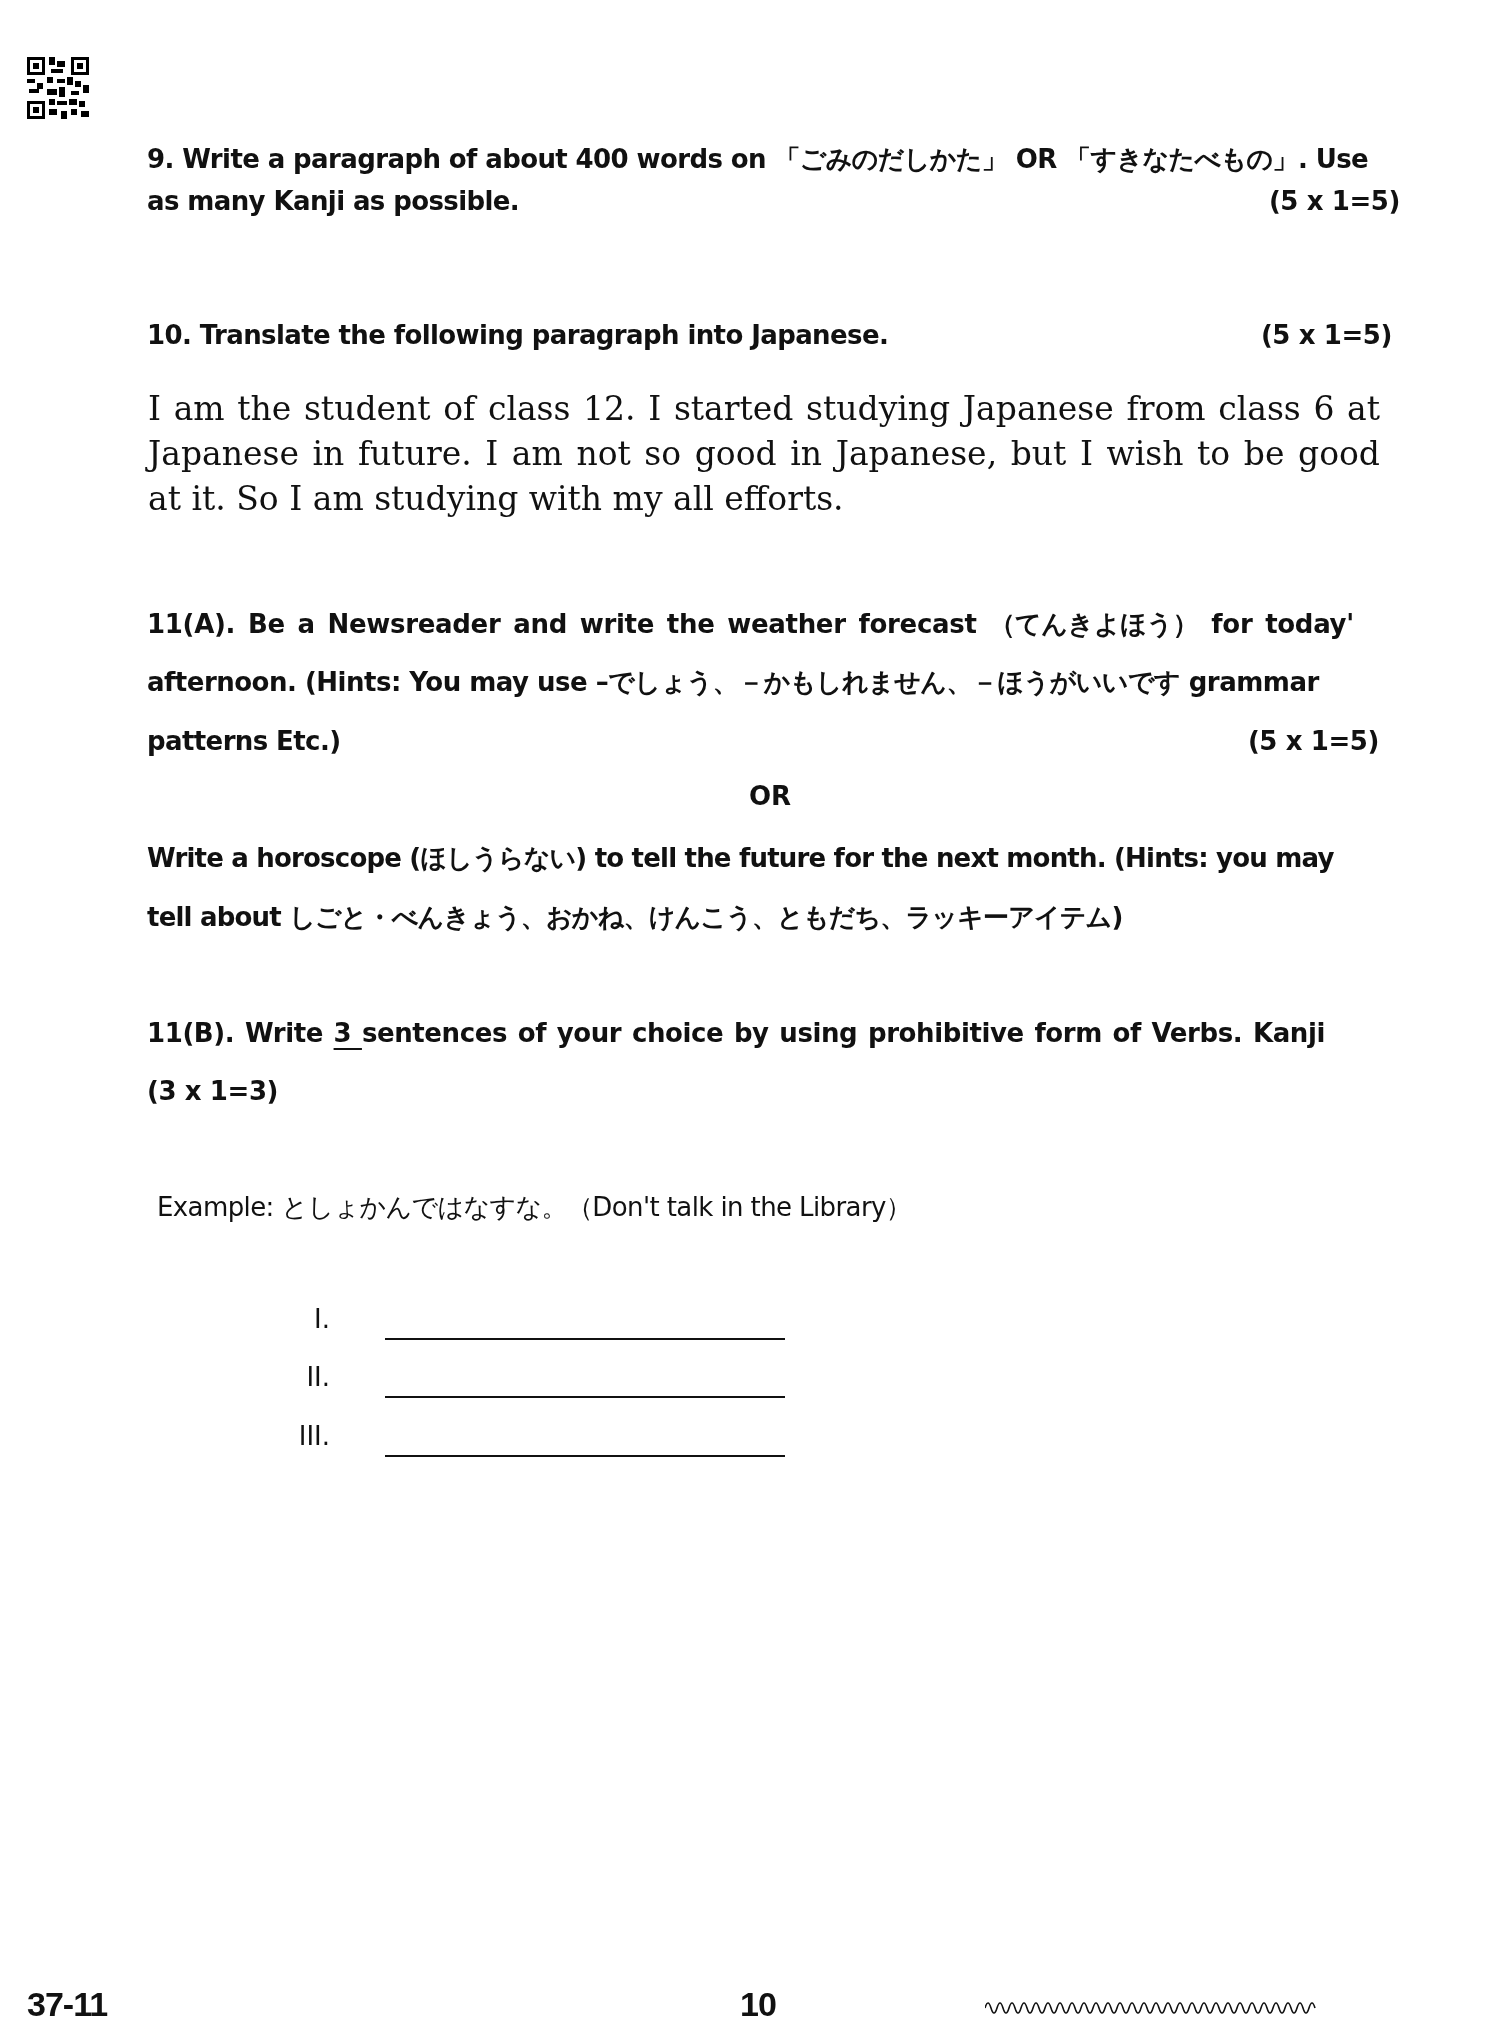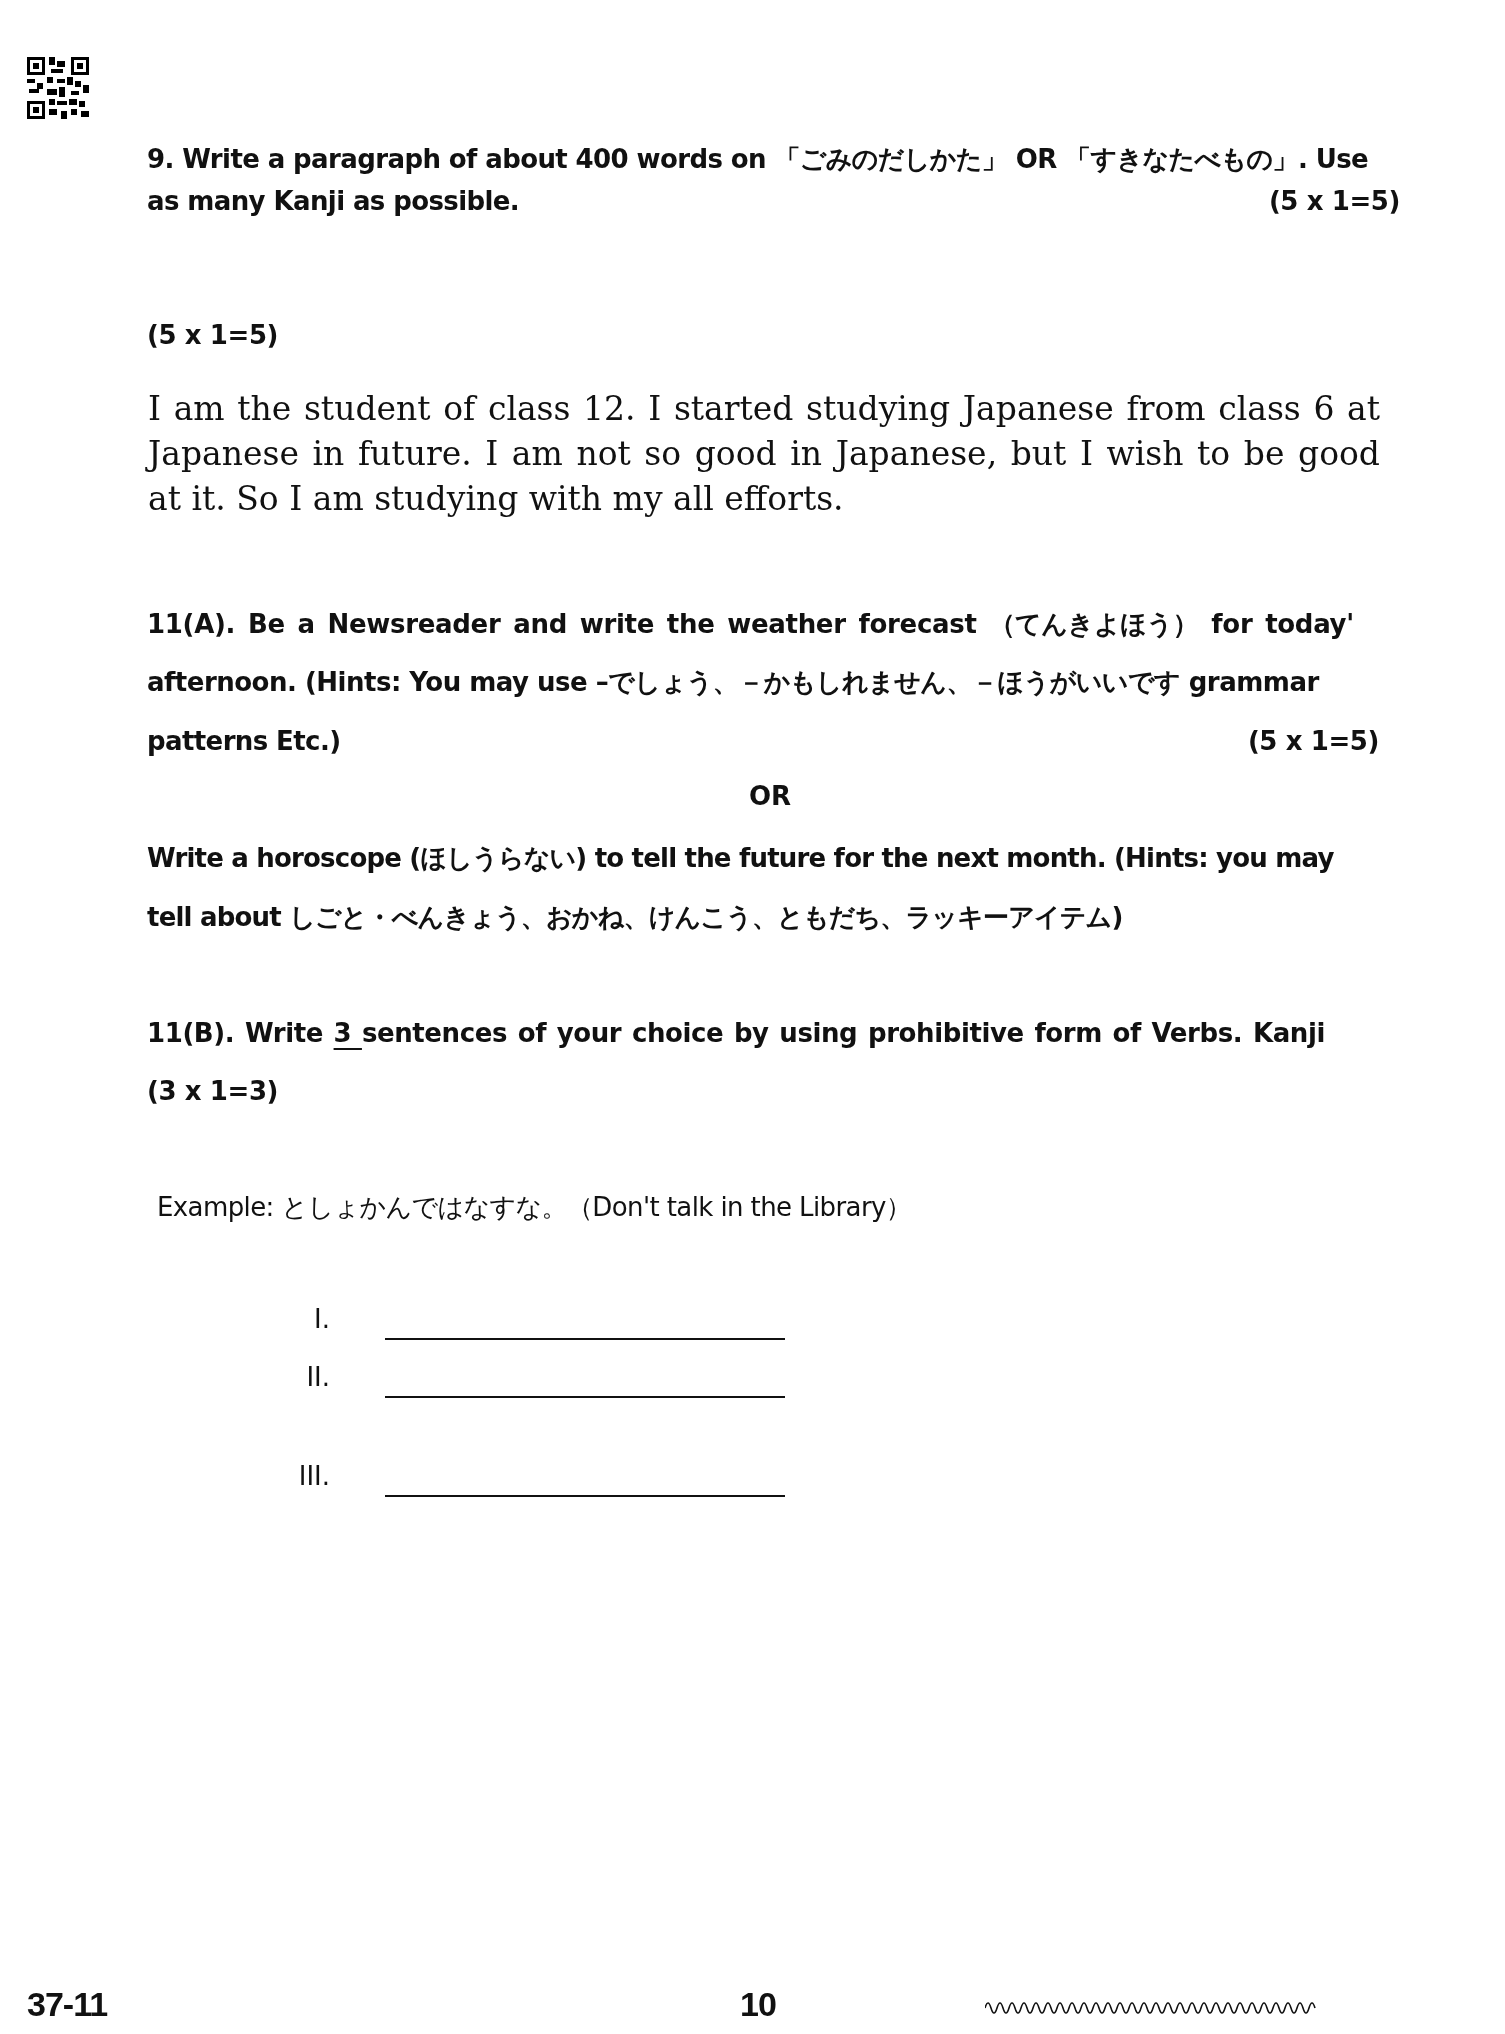--- a/index.html
+++ b/index.html
@@ -60,20 +60,21 @@
   </svg>
 </div>
 
 <div class="line sans" style="top:142px;">9. Write a paragraph of about 400 words on 「ごみのだしかた」 OR 「すきなたべもの」. Use</div>
 <div class="line sans justify-row" style="top:184px;">
   <span>as many Kanji as possible.</span>
   <span class="marks">(5 x 1=5)</span>
 </div>
 
 <div class="line sans justify-row" style="top:318px; width:1245px;">
+  <span>10. Translate the following paragraph into Japanese.</span>
   <span class="marks">(5 x 1=5)</span>
 </div>
 
 <div class="para serif" style="top:386px;">
   <span class="pl">I am the student of class 12. I started studying Japanese from class 6 at</span>
   <span class="pl">Japanese in future. I am not so good in Japanese, but I wish to be good</span>
   <span class="pl last">at it. So I am studying with my all efforts.</span>
 </div>
 
 <div class="line sans" style="top:607px; letter-spacing:-0.3px; word-spacing:4px;">11(A). Be a Newsreader and write the weather forecast （てんきよほう） for today'</div>
@@ -95,21 +96,21 @@
 <div class="abs" style="top:1190px; left:157px; font-size:26px; font-family:'DejaVu Sans', sans-serif; letter-spacing:-0.6px;">Example:  としょかんではなすな。（Don't talk in the Library）</div>
 
 <div class="ans-row" style="top:1300px;">
   <span class="ans-label">I.</span>
   <div class="ans-line"></div>
 </div>
 <div class="ans-row" style="top:1358px;">
   <span class="ans-label">II.</span>
   <div class="ans-line"></div>
 </div>
-<div class="ans-row" style="top:1457px;">
+<div class="ans-row" style="top:1417px;">
   <span class="ans-label">III.</span>
   <div class="ans-line"></div>
 </div>
 
 <div class="footer" style="left:27px;">37-11</div>
 <div class="footer" style="left:740px;">10</div>
 <div class="abs" style="left:985px; top:1996px; width:335px; height:20px;">
   <svg width="335" height="20" viewBox="0 0 335 20">
     <path d="M0 12 Q3 2 6 12 T12 12 T18 12 T24 12 T30 12 T36 12 T42 12 T48 12 T54 12 T60 12 T66 12 T72 12 T78 12 T84 12 T90 12 T96 12 T102 12 T108 12 T114 12 T120 12 T126 12 T132 12 T138 12 T144 12 T150 12 T156 12 T162 12 T168 12 T174 12 T180 12 T186 12 T192 12 T198 12 T204 12 T210 12 T216 12 T222 12 T228 12 T234 12 T240 12 T246 12 T252 12 T258 12 T264 12 T270 12 T276 12 T282 12 T288 12 T294 12 T300 12 T306 12 T312 12 T318 12 T324 12 T330 12" fill="none" stroke="#111" stroke-width="1.6"></path>
   </svg>

